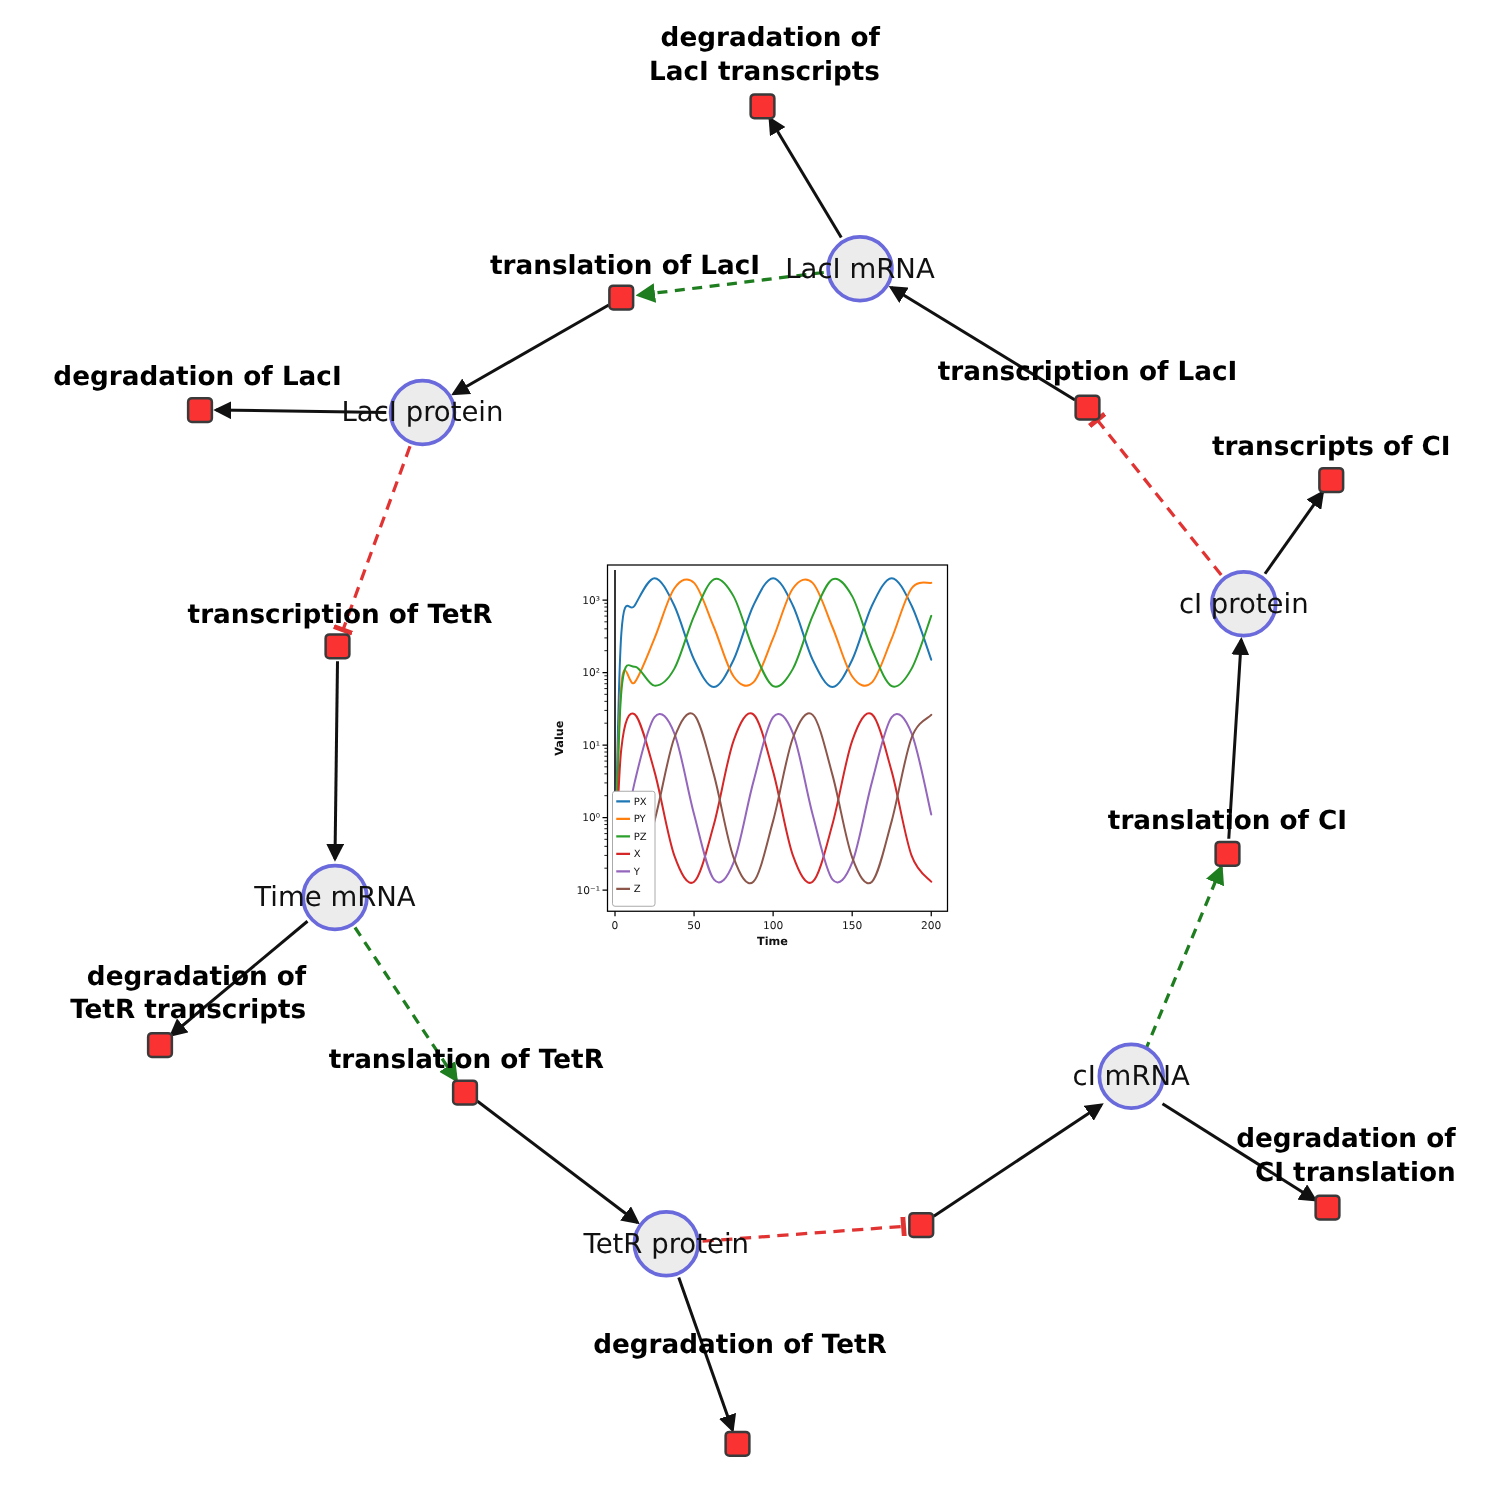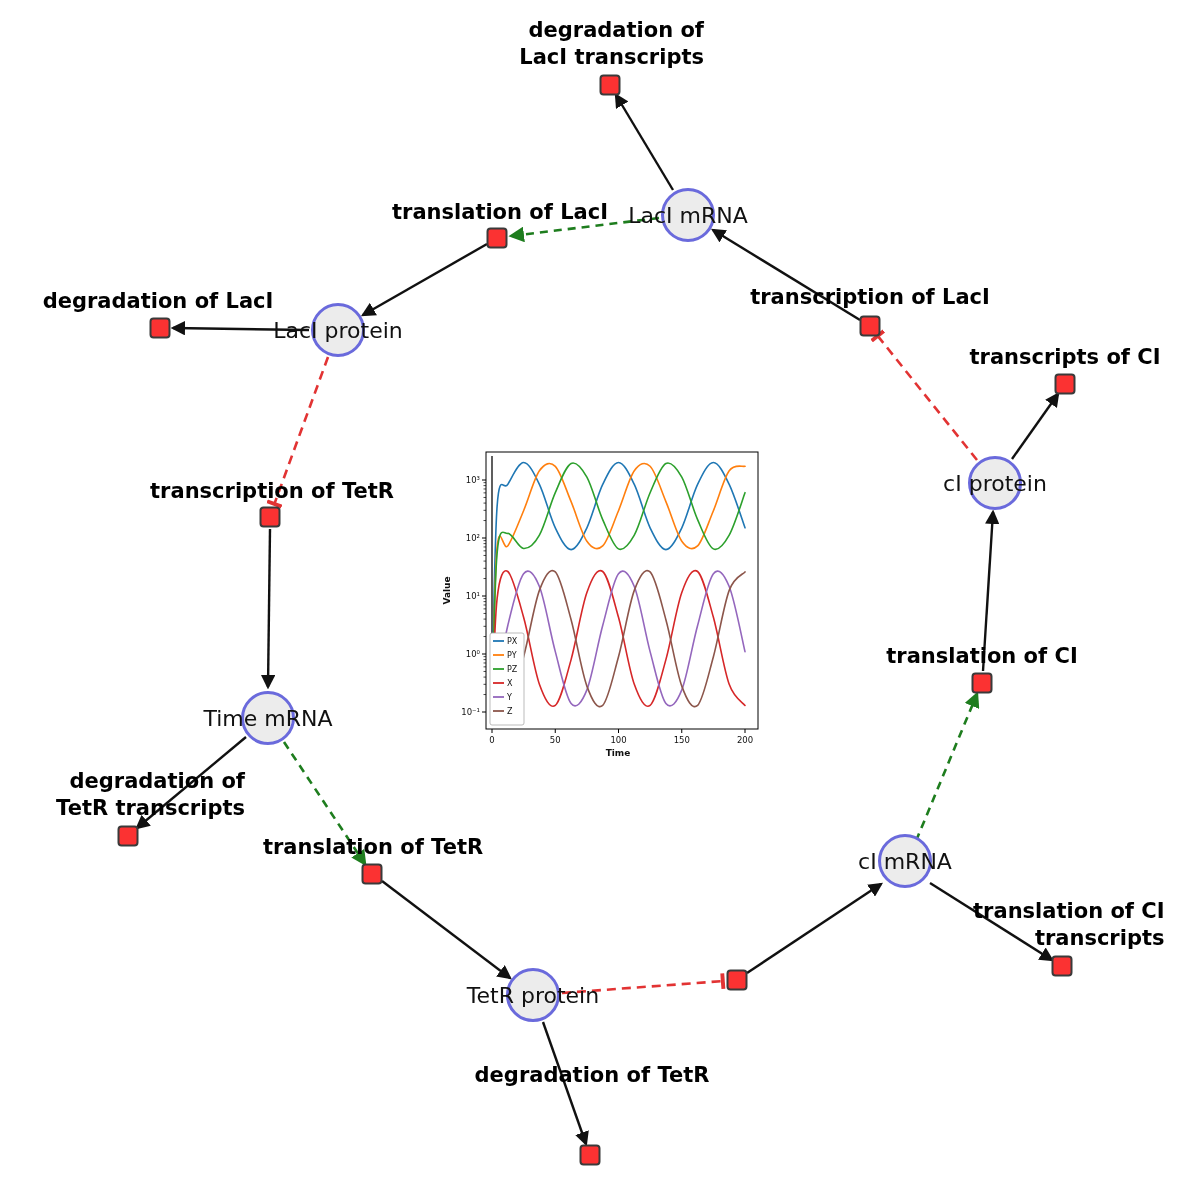--- a/index.html
+++ b/index.html
@@ -93,21 +93,21 @@
 
   <div class="rlabel wrap" style="left:595px;top:44px;width:218px">degradation of LacI transcripts</div>
   <div class="rlabel" style="left:870px;top:298px">transcription of LacI</div>
   <div class="rlabel" style="left:500px;top:213px">translation of LacI</div>
   <div class="rlabel" style="left:158px;top:302px">degradation of LacI</div>
   <div class="rlabel" style="left:1065px;top:358px">transcripts of CI</div>
   <div class="rlabel" style="left:272px;top:492px">transcription of TetR</div>
   <div class="rlabel" style="left:982px;top:657px">translation of CI</div>
   <div class="rlabel" style="left:373px;top:848px">translation of TetR</div>
   <div class="rlabel wrap" style="left:130px;top:795px;width:230px">degradation of TetR transcripts</div>
-  <div class="rlabel wrap" style="left:1062px;top:925px;width:205px">translation of CI transcripts</div>
+  <div class="rlabel wrap" style="left:1062px;top:925px;width:205px">degradation of CI translation</div>
   <div class="rlabel" style="left:592px;top:1076px">degradation of TetR</div>
 
   <div class="inset">
     <svg id="chart-svg" width="330" height="330">
         <rect x="46" y="15" width="272" height="277" fill="#ffffff" stroke="#000" stroke-width="1"></rect>
         <line x1="42" y1="275" x2="46" y2="275" stroke="#000" stroke-width="1"></line>
         <text x="40" y="278" text-anchor="end" font-size="8.5">10⁻¹</text>
         <line x1="42" y1="217" x2="46" y2="217" stroke="#000" stroke-width="1"></line>
         <text x="40" y="220" text-anchor="end" font-size="8.5">10⁰</text>
         <line x1="42" y1="159" x2="46" y2="159" stroke="#000" stroke-width="1"></line>

